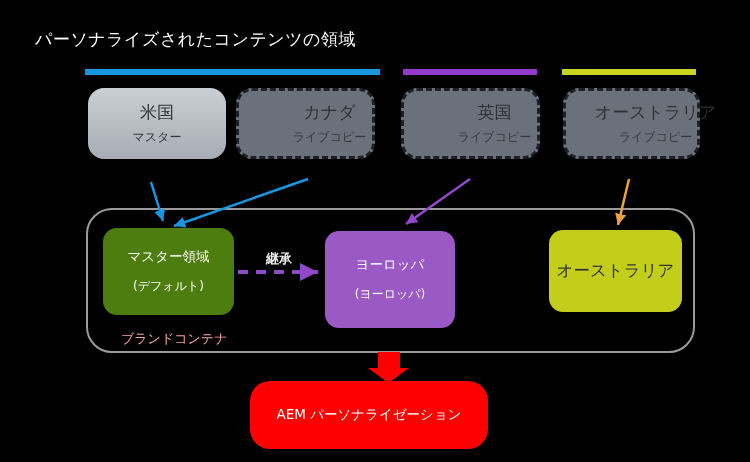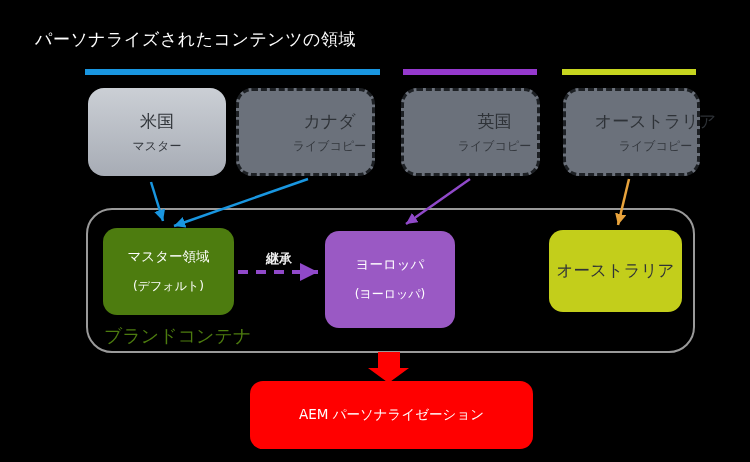--- a/index.html
+++ b/index.html
@@ -15,39 +15,39 @@
     color:#fff;font-size:17px;letter-spacing:.5px;white-space:nowrap;
   }
   
   .bar{position:absolute;top:69px;height:6px;}
   .bar-us-ca{left:85px;width:295px;background:#1996E0;}
   .bar-uk{left:403px;width:134px;background:#9539CD;}
   .bar-au{left:562px;width:134px;background:#C6D51F;}
 
   
   .src{
-    position:absolute;top:88px;height:88px;box-sizing:border-box;
+    position:absolute;top:88px;height:71px;box-sizing:border-box;
     border-radius:16px;
     display:flex;flex-direction:column;align-items:center;justify-content:center;gap:5px;
   }
   .src .lbl{font-size:17px;color:#2E3237;white-space:nowrap;}
   .src .sub{font-size:12px;color:#33373D;white-space:nowrap;}
   .src-master{left:88px;width:138px;background:linear-gradient(180deg,#CBCFD5 0%,#A7ACB5 100%);}
   .src-livecopy{background:#6B717B;border:3px dashed #1D2024;padding-left:48px;}
   .src-ca{left:236px;width:139px;}
   .src-uk{left:401px;width:139px;}
   .src-au{left:563px;width:137px;}
 
   
   .brand-container{
     position:absolute;left:86px;top:208px;width:609px;height:145px;box-sizing:border-box;
     border:2px solid #9A9A9A;border-radius:26px;background:transparent;
   }
   .brand-container-label{
-    position:absolute;left:16px;bottom:3px;color:#4d7c0f;font-size:18px;white-space:nowrap;
+    position:absolute;left:33px;bottom:3px;color:#fca5a5;font-size:13px;white-space:nowrap;
   }
 
   
   .area{
     position:absolute;box-sizing:border-box;border-radius:14px;
     display:flex;flex-direction:column;align-items:center;justify-content:center;
   }
   .area .lbl{color:#fff;font-size:13.5px;white-space:nowrap;}
   .area .sub{color:#fff;font-size:12px;white-space:nowrap;}
   .area-master{left:103px;top:228px;width:131px;height:87px;background:#4d7c0f;gap:12px;}
@@ -55,22 +55,22 @@
   .area-au{left:549px;top:230px;width:133px;height:82px;background:#C3CE1B;}
   .area-au .lbl{color:#2F3237;font-size:16.5px;}
 
   .inherit-label{
     position:absolute;left:248px;top:250px;width:62px;text-align:center;
     color:#EDEDED;font-size:13px;font-weight:bold;white-space:nowrap;
   }
 
   
   .output-box{
-    position:absolute;left:250px;top:381px;width:283px;height:68px;
-    background:#FF0000;border-radius:13px;
+    position:absolute;left:250px;top:381px;width:238px;height:68px;
+    background:#FF0000;border-radius:20px;
     display:flex;align-items:center;justify-content:center;
   }
   .output-box .lbl{color:#fff;font-size:13.5px;white-space:nowrap;}
 
   .arrow-overlay{
     position:absolute;left:0;top:0;width:750px;height:462px;
     z-index:5;pointer-events:none;
   }
 </style>
 </head>

